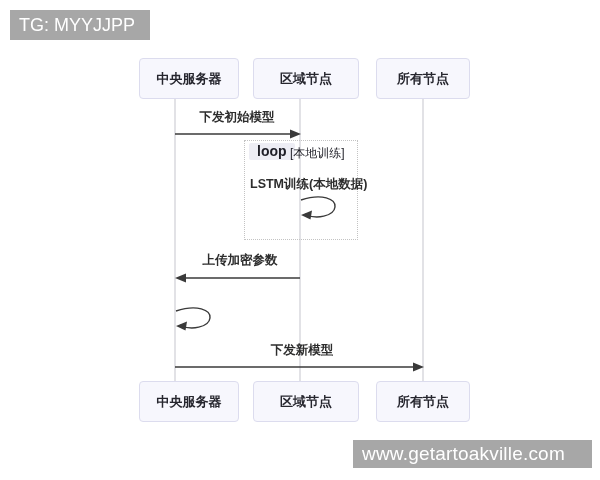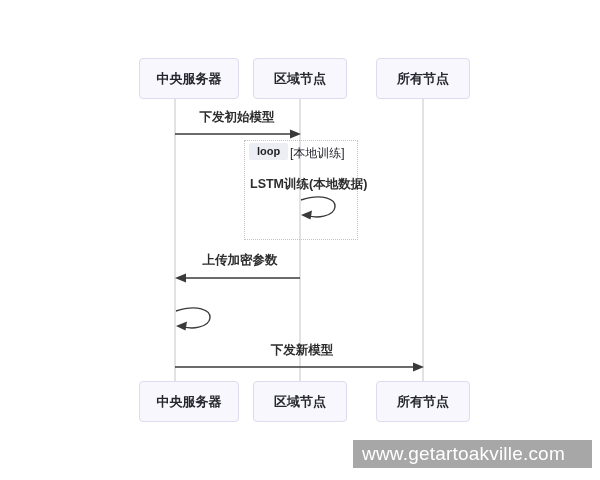--- a/index.html
+++ b/index.html
@@ -16,54 +16,55 @@
 
   .diagram-svg { position:absolute; left:0; top:0; }
 
   .actor {
     position:absolute; height:41px; box-sizing:border-box;
     background:#f7f7fd; border:1px solid #dcdcee; border-radius:4px;
     display:flex; align-items:center; justify-content:center;
     font-size:13px; font-weight:bold; color:#26262e; white-space:nowrap;
   }
   .actor-central { left:125px; width:100px;margin-left:14px; }
-  .actor-regional { left:253px; width:94px; }
+  .actor-regional { left:253px; width:106px; }
   .actor-all { left:376px; width:94px; }
   .row-top { top:58px; }
   .row-bottom { top:381px; }
 
   .msg-label {
     position:absolute; font-size:12.5px; font-weight:700; color:#2d2d2d;
     text-align:center; white-space:nowrap; line-height:14px;
   }
   .msg1 { left:187px; top:110px; width:100px; }
   .msg2 { left:190px; top:253px; width:100px; }
   .msg3 { left:122px; top:290px; width:100px; }
   .msg4 { left:252px; top:343px; width:100px; }
   .msg-lstm { left:250px; top:177px; width:104px; }
 
   .loop-frame {
     position:absolute; left:244px; top:140px; width:114px; height:100px;
     border:1px dotted #c3c3c3; box-sizing:border-box;
   }
   .loop-tag {
     position:absolute; left:4px; top:2px; background:#ededf4; color:#1e1e26;
-    font-size:11px; font-weight:bold; line-height:14px; padding:1px 8px 2px;
+    font-size:14px; font-weight:bold; line-height:14px; padding:1px 8px 2px;
     border-radius:2px; white-space:nowrap;
   }
   .loop-cond {
     position:absolute; left:45px; top:4px; color:#1e1e26;
     font-size:12px; font-weight:normal; white-space:nowrap;
   }
 </style>
 </head>
 <body>
 
 <div class="screen">
 
+  <div class="wm wm-tl">TG: MYYJJPP</div>
 
   <svg class="diagram-svg" width="600" height="480" viewBox="0 0 600 480">
 
     <line x1="175" y1="99" x2="175" y2="381" stroke="#d8d8de" stroke-width="1.5"></line>
     <line x1="300" y1="99" x2="300" y2="381" stroke="#d8d8de" stroke-width="1.5"></line>
     <line x1="423" y1="99" x2="423" y2="381" stroke="#d8d8de" stroke-width="1.5"></line>
 
     <line x1="175" y1="134" x2="292" y2="134" stroke="#3a3a3a" stroke-width="1.5"></line>
     <polygon points="301,134 290,129.5 290,138.5" fill="#3a3a3a"></polygon>
 

